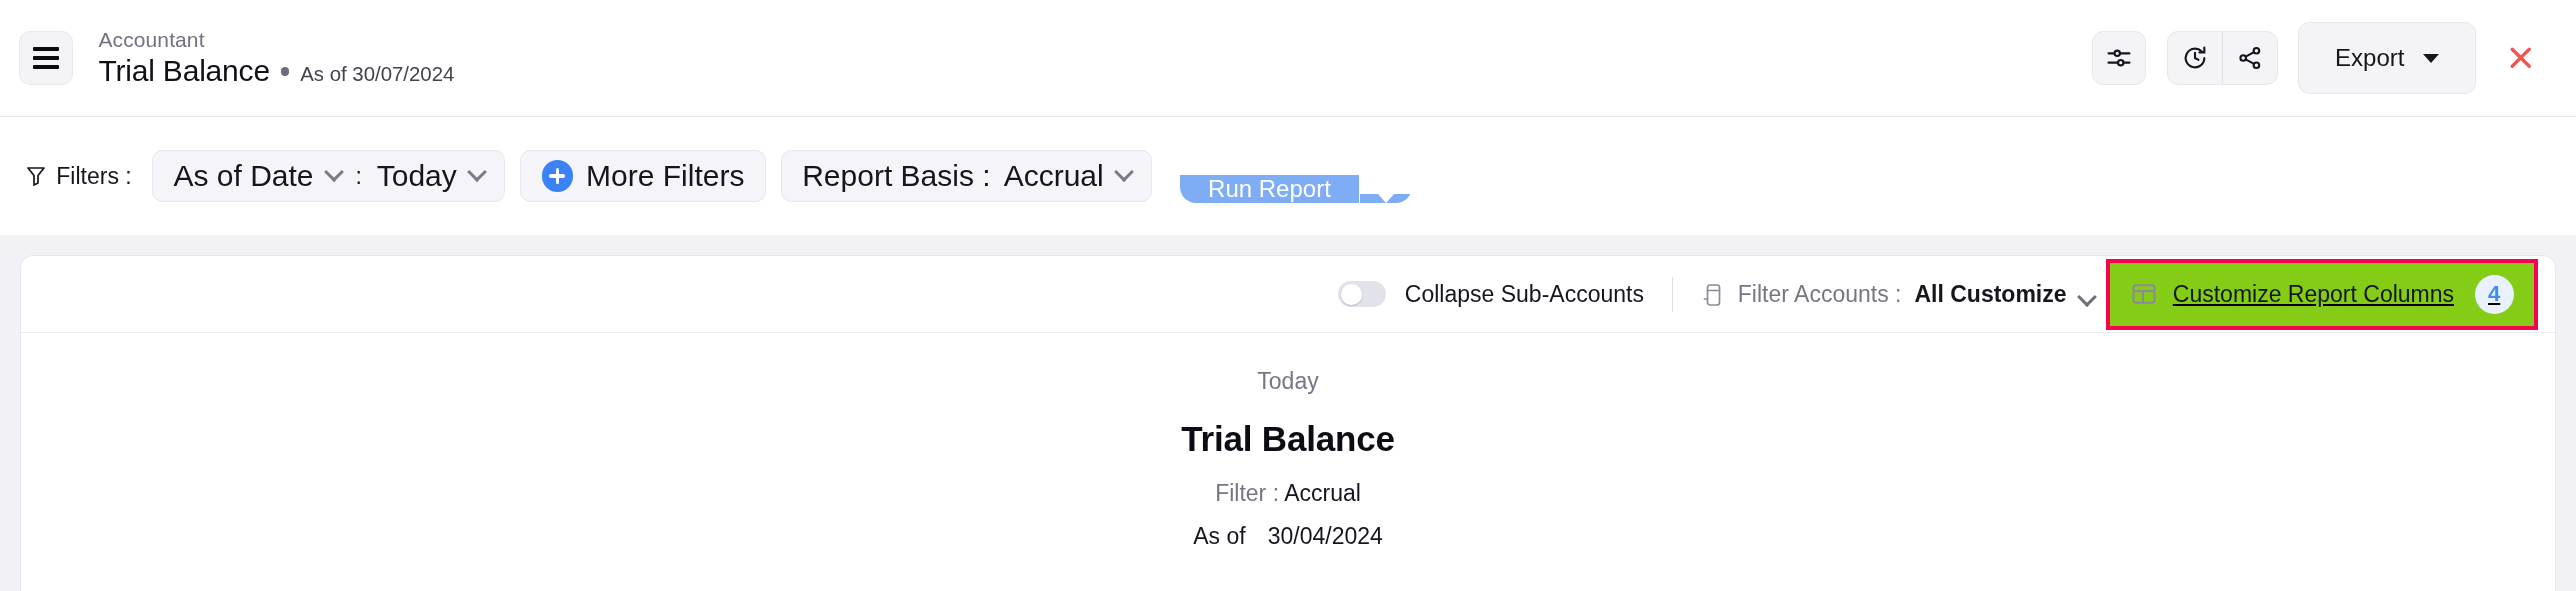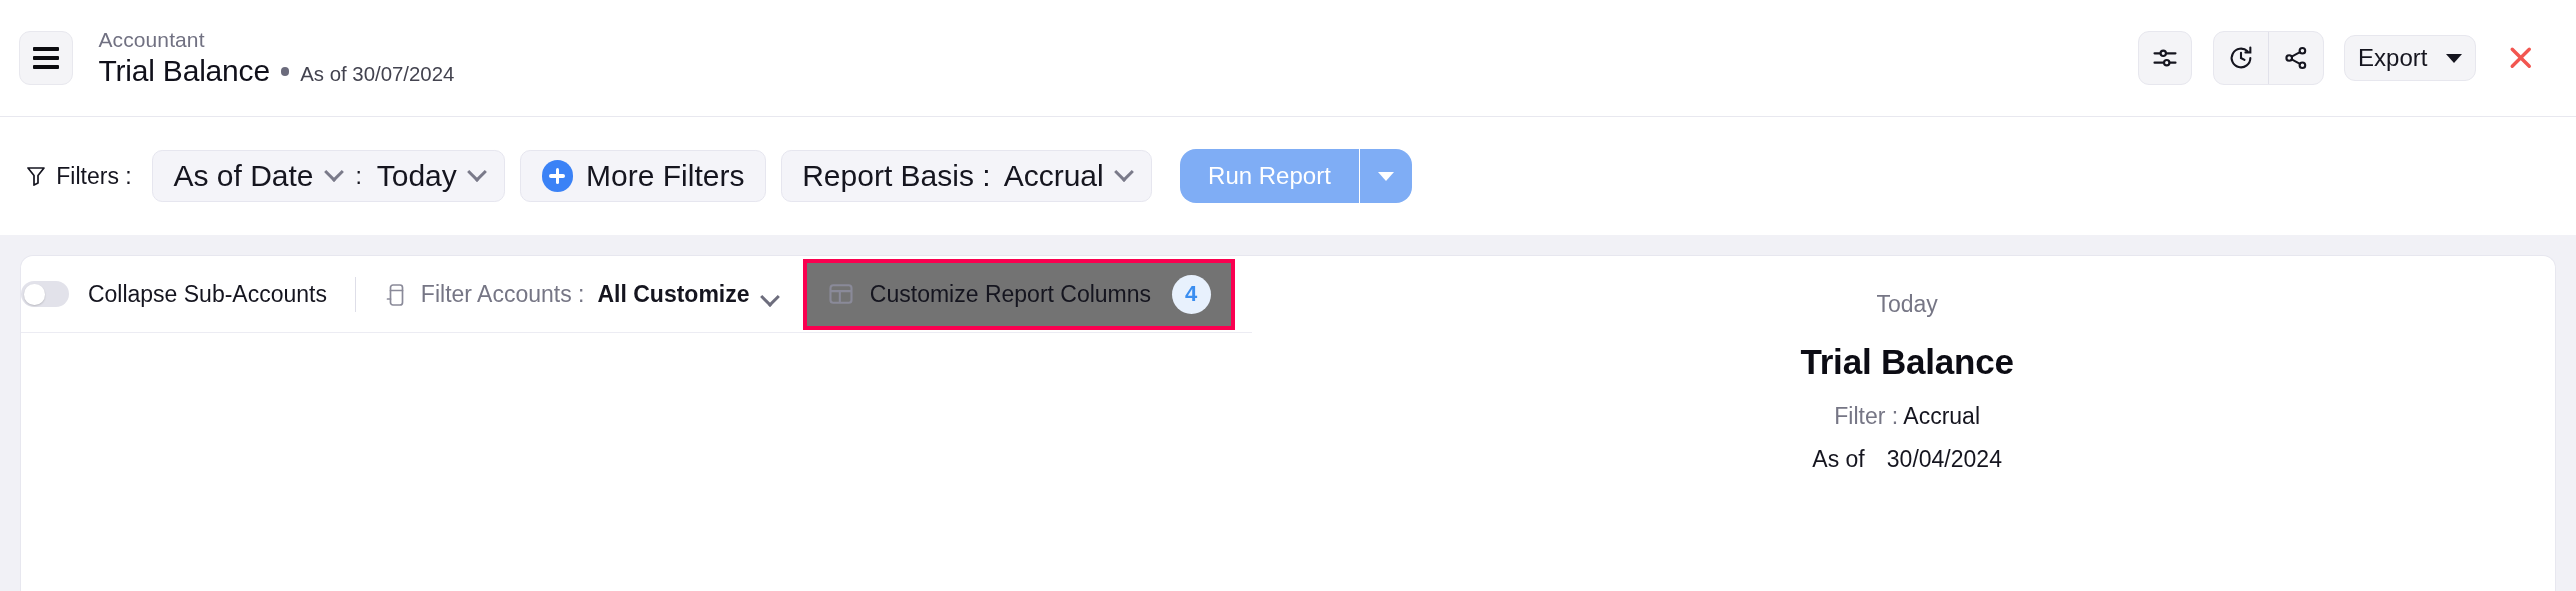--- a/index.html
+++ b/index.html
@@ -46,21 +46,21 @@
     display: flex; height: 54px; border-radius: 11px;
     background: #f4f4f7; border: 0.9px solid #e7e7ee; overflow: hidden;
   }
   .seg-btn {
     width: 54px; height: 100%;
     display: flex; align-items: center; justify-content: center; cursor: pointer;
   }
   .seg-div { width: 0.9px; background: #e1e1ea; align-self: stretch; }
 
   .export-btn {
-    height: 46px; padding: 0 13px; border-radius: 11px;
+    height: 72px; padding: 0 36px; border-radius: 11px;
     background: #f4f4f7; border: 0.9px solid #e7e7ee;
     display: flex; align-items: center; gap: 18.5px; cursor: pointer;
   }
   .export-label { font-size: 24px; color: #15151f; }
   .caret-down { width: 0; height: 0; border-left: 8.3px solid transparent; border-right: 8.3px solid transparent; border-top: 9.3px solid #15151f; }
 
   .close-btn {
     width: 41px; height: 41px; display: flex; align-items: center; justify-content: center;
     cursor: pointer; margin-left: 3.7px;
   }
@@ -88,58 +88,59 @@
   .chev.dark { border-color: #6d6d7d; }
 
   .plus-circle {
     width: 31.5px; height: 31.5px; border-radius: 50%; background: #3b82f6;
     display: flex; align-items: center; justify-content: center; flex: 0 0 auto;
   }
   .plus-circle::before { content: ""; position: absolute; width: 15.8px; height: 3.2px; background: #fff; border-radius: 1.9px; }
   .plus-circle::after  { content: ""; position: absolute; width: 3.2px; height: 15.8px; background: #fff; border-radius: 1.9px; }
   .plus-wrap { position: relative; display: flex; align-items: center; justify-content: center; }
 
-  .run-group { display: flex; height: 54px; border-radius: 16px; overflow: hidden; }
+  .run-group { display: flex; height: 54px; border-radius: 16px; overflow: hidden; align-items: flex-end; }
   .run-main {
     background: #7fadf5; color: #ffffff; font-size: 24px;
     display: flex; align-items: center; padding: 0 28px; cursor: pointer;
   }
   .run-sep { width: 0.9px; background: #ffffff; opacity: .75; }
   .run-caret {
     background: #7fadf5; width: 52px; display: flex; align-items: center; justify-content: center; cursor: pointer;
   }
   .caret-white { width: 0; height: 0; border-left: 8.3px solid transparent; border-right: 8.3px solid transparent; border-top: 9.3px solid #ffffff; }
 
   
   .content { flex: 1 1 auto; background: #f1f1f6; padding: 20.4px 20.4px 0 20.4px; }
   .card {
     background: #ffffff; border-radius: 13px 13px 0 0;
     border: 0.9px solid #e7e7ef; border-bottom: none;
-    height: 100%; display: flex; flex-direction: row; overflow: hidden; gap: 8px;
+    height: 100%; display: flex; flex-direction: column; overflow: hidden;
   }
   .card-toolbar {
     height: 77px; display: flex; align-items: center; justify-content: flex-end;
     padding: 0 16.7px 0 0; border-bottom: 0.9px solid #ececf3; gap: 0; flex: 0 0 auto;
   }
   .toggle-wrap { display: flex; align-items: center; gap: 18.5px; cursor: pointer; }
   .toggle {
     width: 48px; height: 26px; border-radius: 13px; background: #e2e2ea;
     display: flex; align-items: center; padding: 2.8px; flex: 0 0 auto;
   }
   .toggle-knob { width: 20.4px; height: 20.4px; border-radius: 50%; background: #ffffff; box-shadow: 0 0.9px 1.9px rgba(0,0,0,.18); }
   .toolbar-text { font-size: 23px; color: #15151f; white-space: nowrap; }
   .vdiv { width: 0.9px; height: 35px; background: #dedee8; margin: 0 28px; }
   .filter-accounts { display: flex; align-items: flex-end; gap: 13px; cursor: pointer; }
   .muted { color: #767685; }
   .strong { color: #15151f; font-weight: bold; }
 
   .highlight-box {
-    border: 4.6px solid #fa0050; background: #737373;
-    display: flex; align-items: center; margin-left: 26px;
+    border: 4.6px solid #fa0050; background: #84cc16;
+    display: flex; align-items: center; margin-left: 12px;
     padding: 8.3px 11px;
+    text-decoration: underline;
   }
   .customize-btn { display: flex; align-items: center; gap: 15px; padding: 3.7px 9.3px; cursor: pointer; }
   .badge {
     min-width: 39px; height: 39px; border-radius: 50%; background: #e8f1fd;
     display: flex; align-items: center; justify-content: center;
     font-size: 22px; color: #3b8ef0; font-weight: bold; margin-left: 5.6px;
   }
 
   .report-body { flex: 1 1 auto; display: flex; flex-direction: column; align-items: center; padding-top: 35px; }
   .org-name { font-size: 23px; color: #767685; }

